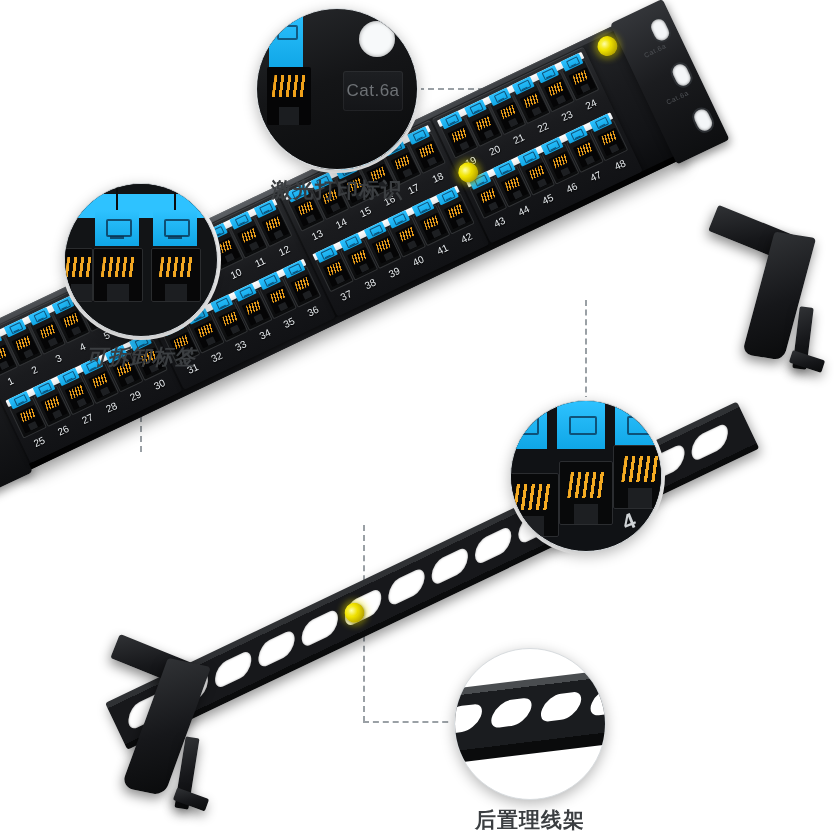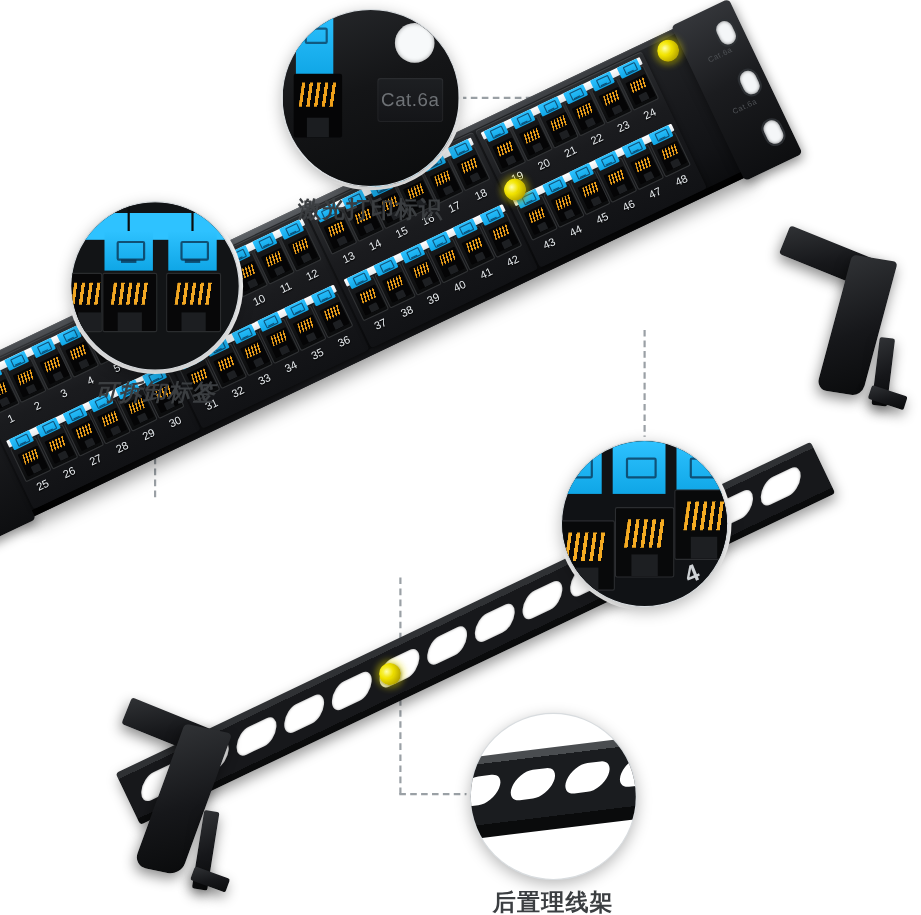--- a/index.html
+++ b/index.html
@@ -871,21 +871,21 @@
         <div class="notch"></div>
       </div>
       <div class="jk c">
         <div class="pins"></div>
         <div class="notch"></div>
       </div>
       <div class="four">4</div>
     </div>
   </div>
 
-  <div class="callout c4" style="left:427px;top:648px;">
+  <div class="callout c4" style="left:454px;top:648px;">
     <div class="circ">
       <div class="railblock">
         <div class="rslot" style="left:8px;"></div>
         <div class="rslot" style="left:58px;"></div>
         <div class="rslot" style="left:108px;"></div>
         <div class="rslot" style="left:158px;"></div>
       </div>
     </div>
     <div class="cap-txt" style="top:158px;">后置理线架</div>
   </div>

